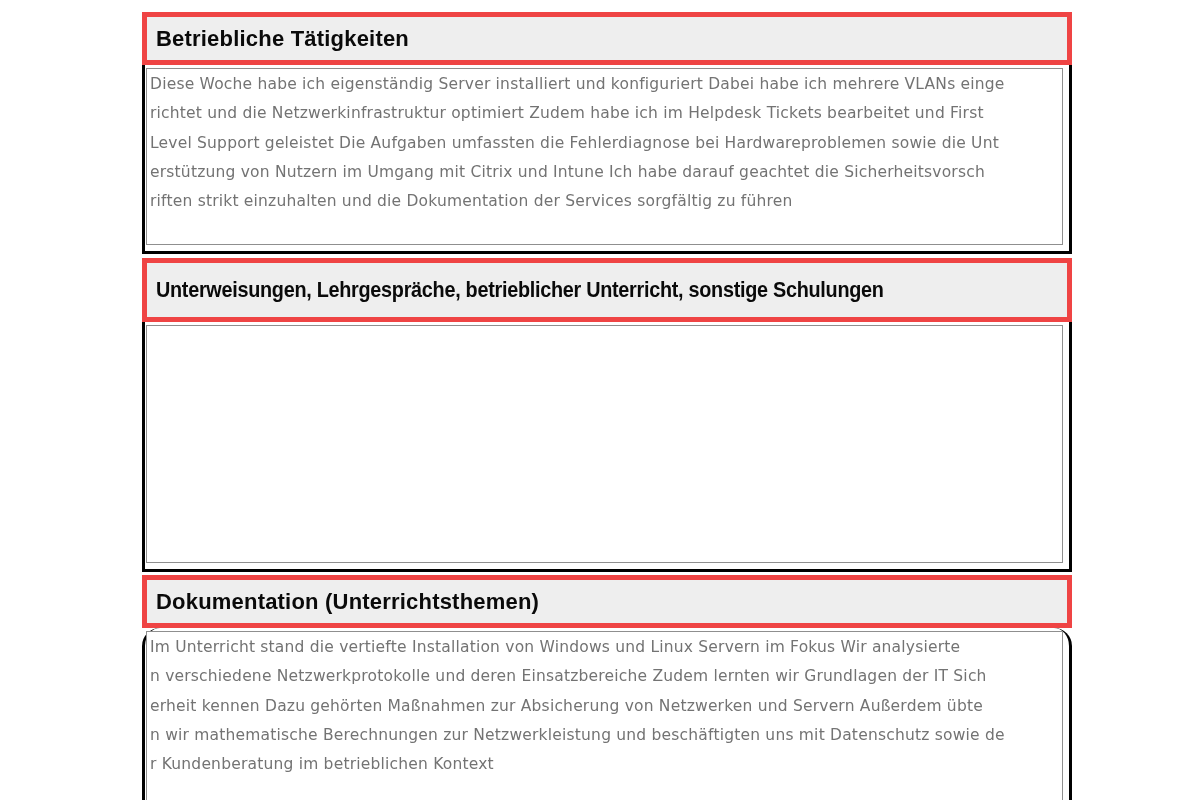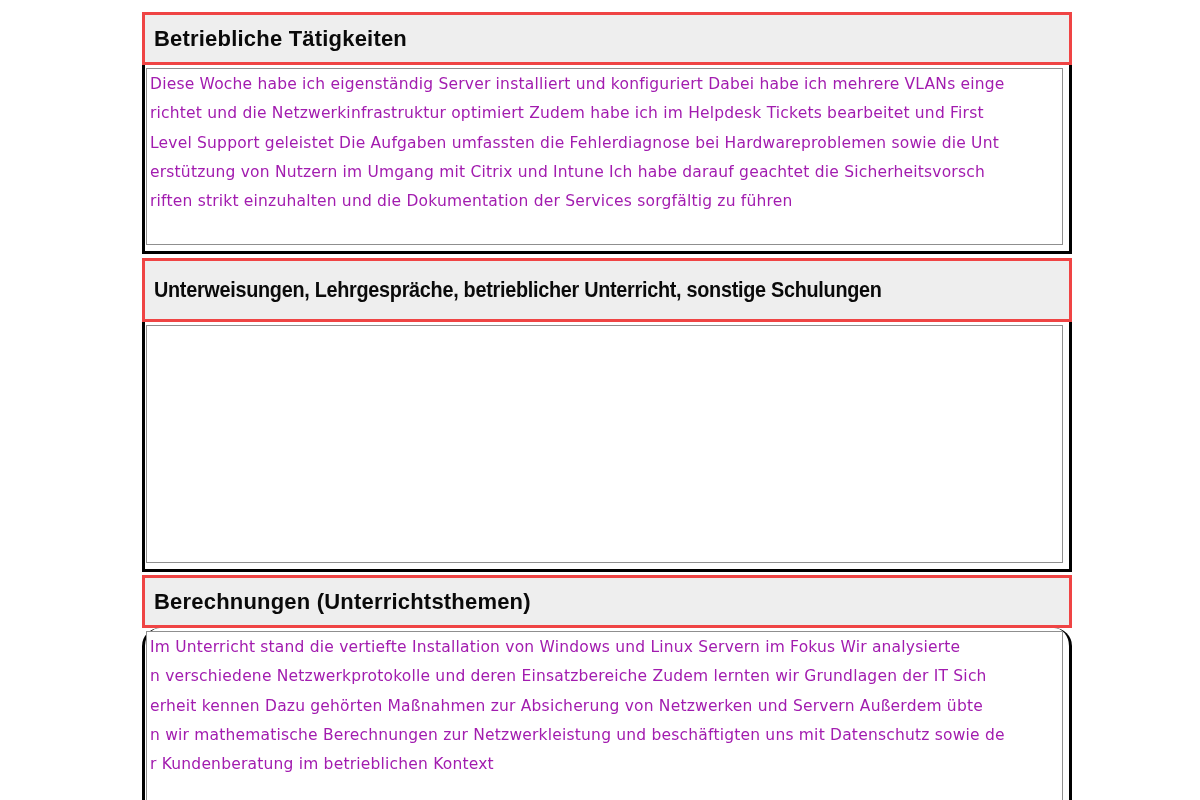--- a/index.html
+++ b/index.html
@@ -10,21 +10,21 @@
     font-family: "Liberation Sans", sans-serif;
   }
   .report-form {
     position: absolute;
     left: 142px; top: 12px;
     width: 930px;
   }
   .section { position: relative; }
   .section-header {
     height: 53px;
-    border: 3px solid #ef4444;
+    border: 5px solid #ef4444;
     background: #eeeeee;
     display: flex;
     align-items: center;
     padding-left: 9px;
     overflow: hidden;
   }
   .section-title {
     font-weight: bold;
     font-size: 22px;
     color: #0a0a0a;
@@ -49,21 +49,21 @@
   .gap3 { height: 3px; }
   .entry-textarea {
     position: absolute;
     left: 1px; right: 6px; top: 3px; bottom: 6px;
     border: 1px solid #8f8f8f;
     background: #ffffff;
     padding: 1px 2px 0 3px;
     font-family: "DejaVu Sans", sans-serif;
     font-size: 15.5px;
     line-height: 29.3px;
-    color: #a21caf;
+    color: #737373;
     letter-spacing: 0.2px;
     white-space: pre-wrap;
     overflow: hidden;
     outline: none;
   }
 </style>
 </head>
 <body>
 
 <div class="report-form">
@@ -89,21 +89,21 @@
     </div>
     <div class="section-content content-h2">
       <div class="entry-textarea"></div>
     </div>
   </div>
 
   <div class="gap3"></div>
 
   <div class="section">
     <div class="section-header">
-      <span class="section-title">Berechnungen (Unterrichtsthemen)</span>
+      <span class="section-title">Dokumentation (Unterrichtsthemen)</span>
     </div>
     <div class="section-content content-h3">
       <div class="entry-textarea">Im Unterricht stand die vertiefte Installation von Windows und Linux Servern im Fokus Wir analysierte
 n verschiedene Netzwerkprotokolle und deren Einsatzbereiche Zudem lernten wir Grundlagen der IT Sich
 erheit kennen Dazu gehörten Maßnahmen zur Absicherung von Netzwerken und Servern Außerdem übte
 n wir mathematische Berechnungen zur Netzwerkleistung und beschäftigten uns mit Datenschutz sowie de
 r Kundenberatung im betrieblichen Kontext</div>
     </div>
   </div>
 

